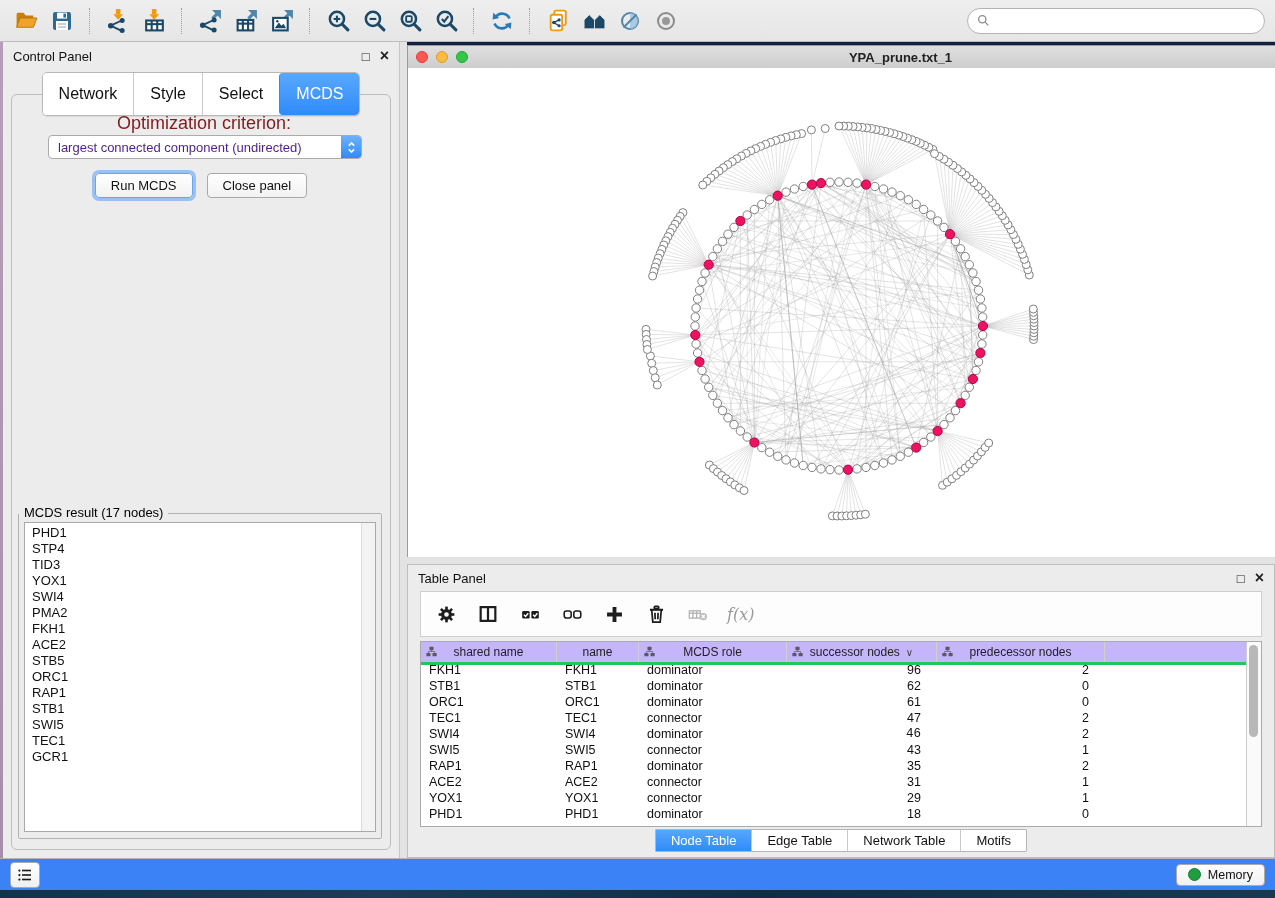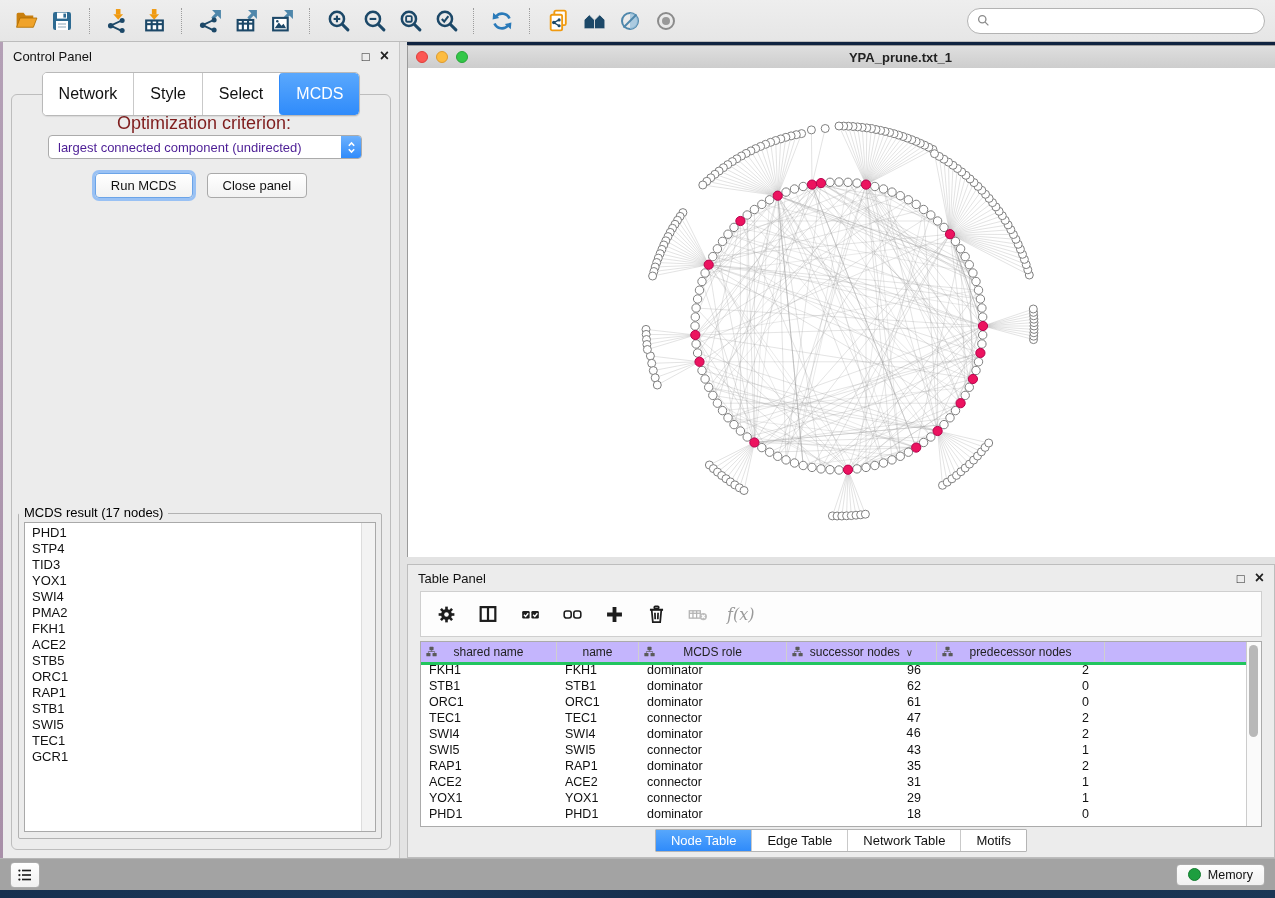--- a/index.html
+++ b/index.html
@@ -68,21 +68,21 @@
   .td.left{padding-left:8px;text-align:left;}
   .td.right{padding-right:16px;text-align:right;}
   .tbl-vscroll{position:absolute;right:0;top:0;bottom:0;width:14px;background:#fafafa;border-left:1px solid #ccc;}
   .tbl-thumb{position:absolute;left:2px;top:3px;width:9px;height:92px;border-radius:5px;background:#b8b8b8;}
   .tp-tabs{position:absolute;left:0;right:0;bottom:5px;display:flex;justify-content:center;}
   .tp-tabgroup{display:flex;background:#fff;border:1px solid #b5b5b5;border-radius:1px;overflow:hidden;}
   .tp-tab{padding:3px 15px;font-size:13px;color:#111;border-left:1px solid #c9c9c9;}
   .tp-tab:first-child{border-left:none;}
   .tp-tab.sel{background:linear-gradient(#57a7fc,#2f8bfb);color:#fff;}
   
-  .status-bar{position:absolute;left:0;top:858px;width:1275px;height:32px;background:#a3a3a3;border-top:1px solid #b5b5b5;
+  .status-bar{position:absolute;left:0;top:858px;width:1275px;height:32px;background:#3b82f6;border-top:1px solid #b5b5b5;
               display:flex;align-items:center;padding:0 10px;box-sizing:border-box;}
   .sb-left-btn{width:28px;height:24px;background:linear-gradient(#fff,#f0f0f0);border:1px solid #ababab;border-radius:4px;
                display:flex;align-items:center;justify-content:center;}
   .memory-btn{margin-left:auto;display:flex;align-items:center;gap:7px;background:linear-gradient(#fdfdfd,#f1f1f1);
               border:1px solid #ababab;border-radius:4px;padding:3px 11px;font-size:12.5px;color:#111;}
   .mem-dot{width:11px;height:11px;border-radius:50%;background:#1d9e3f;border:1px solid #157a30;}
   .desktop-bottom{position:absolute;left:0;top:890px;width:1275px;height:8px;
                   background:linear-gradient(90deg,#16304f,#1d3a5c 30%,#142b48 60%,#1b3756);}
 </style>
 </head>

